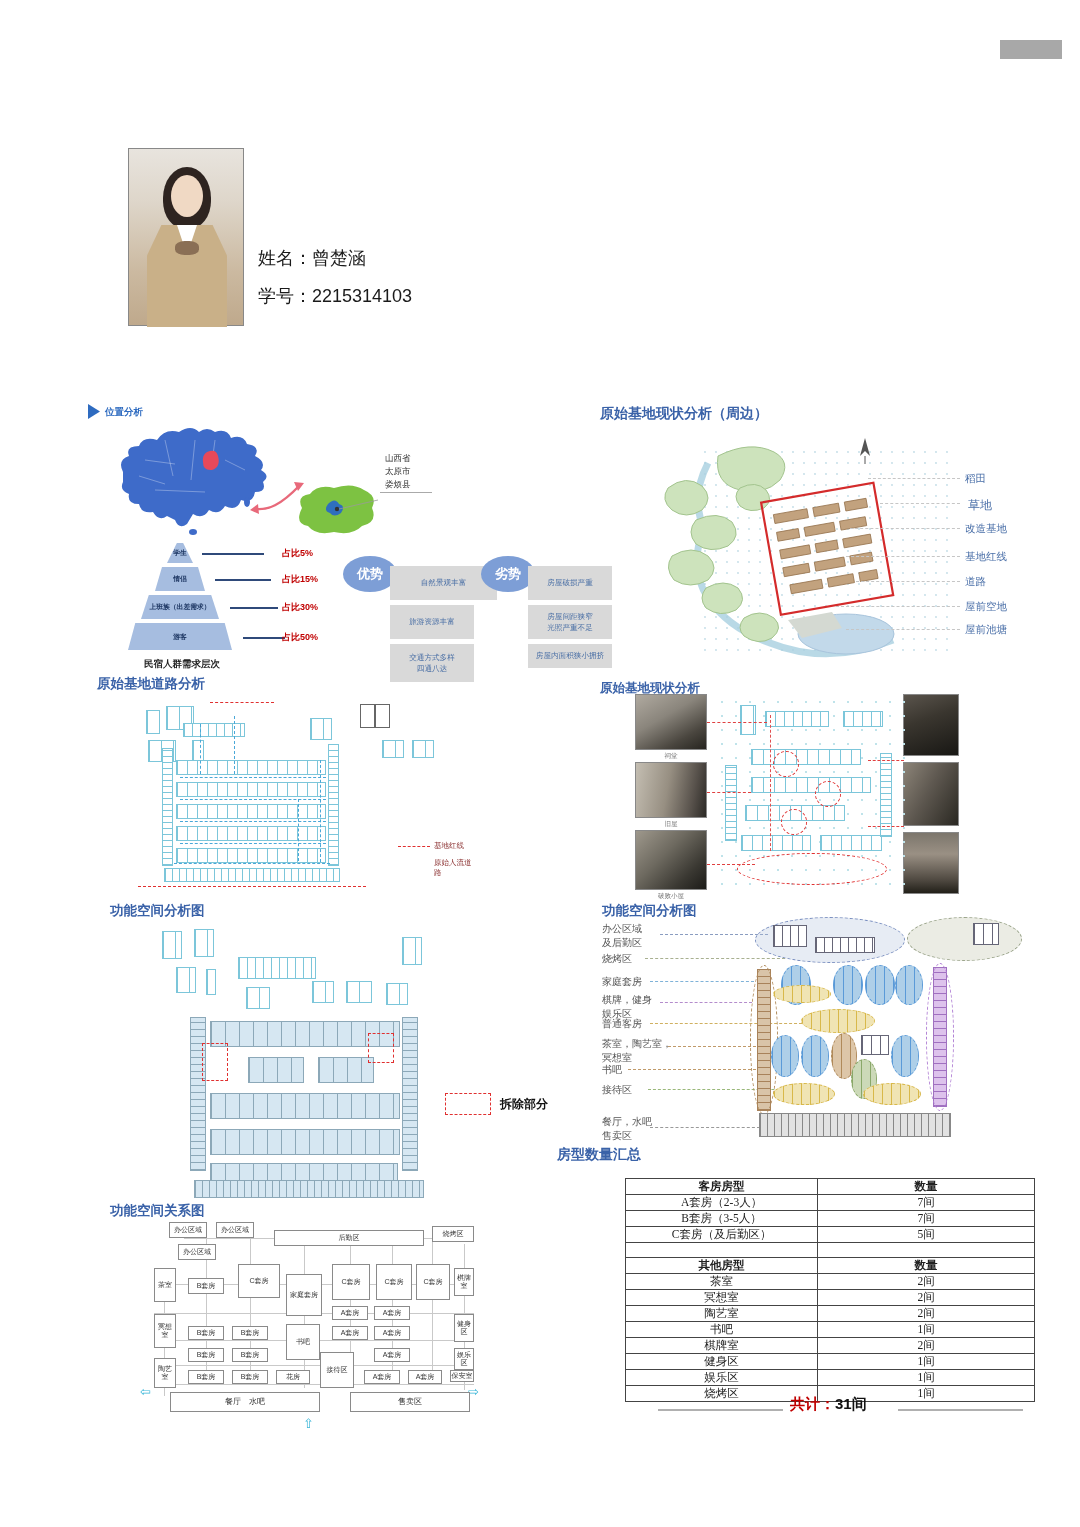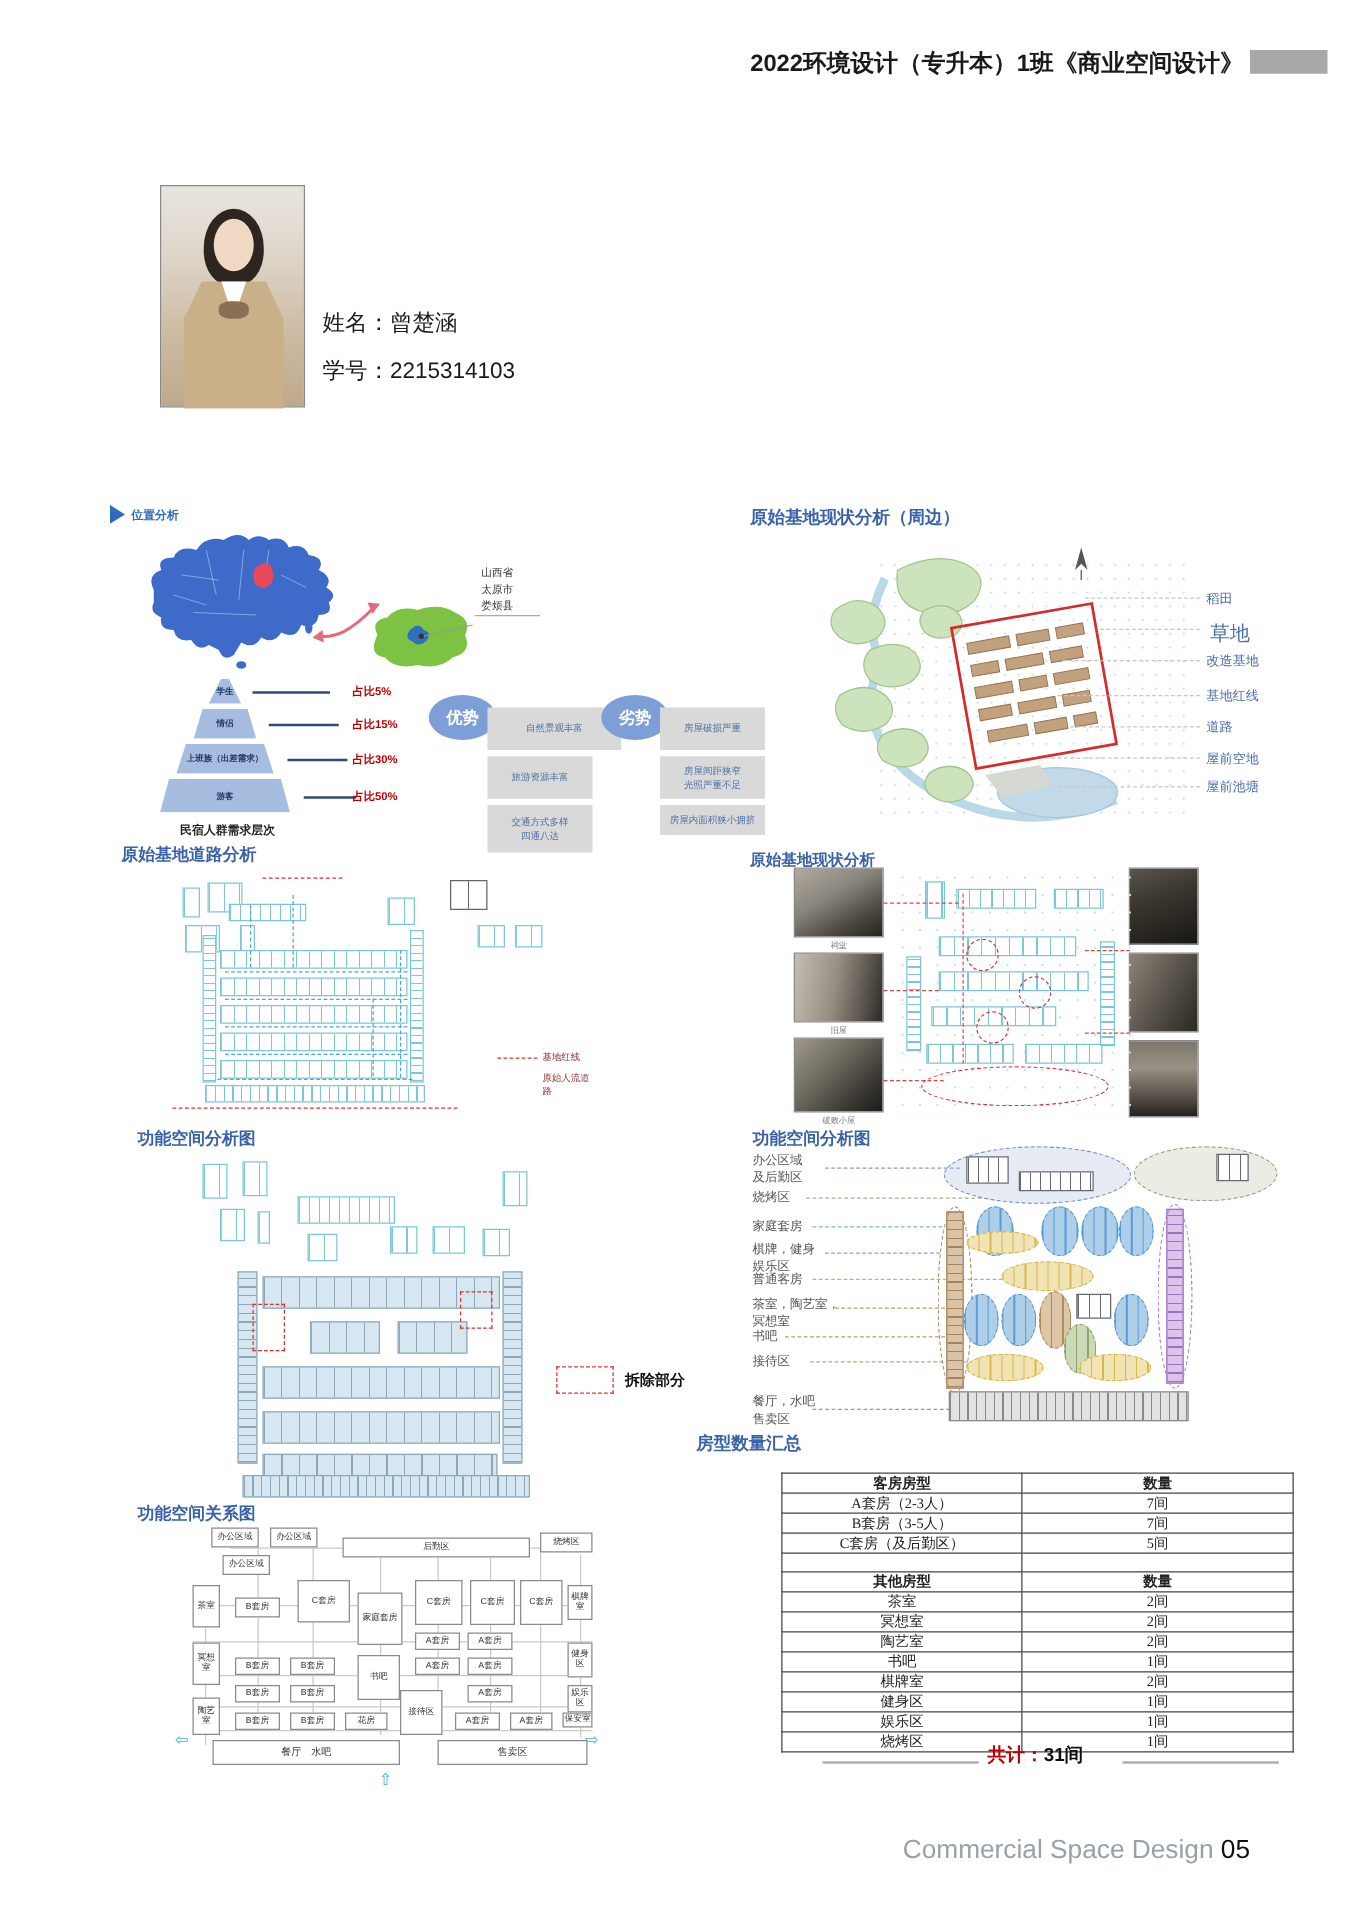--- a/index.html
+++ b/index.html
@@ -29,21 +29,20 @@
 table.rt{border-collapse:collapse;width:410px;font-family:"Liberation Serif",serif;font-size:11.5px;background:#fff}
 table.rt td{border:1px solid #444;text-align:center;height:15.4px;padding:0;color:#222}
 .red{color:#c00000;font-weight:bold}
 .cap{font-size:6.5px;color:#777;text-align:center}
 </style>
 </head>
 <body>
 
 <div id="page">
 
-  <div class="a" style="left:0;top:38;width:995px;top:38px;text-align:right;font-size:19px;font-weight:600;color:#1a1a1a">2022环境设计（专升本）1班《商业空间设计》</div>
   <div class="a" style="left:1000px;top:40px;width:62px;height:19px;background:#a8a8a8"></div>
 
   <div class="a photo" style="left:128px;top:148px;width:116px;height:178px;background:linear-gradient(180deg,#e8e4de 0%,#ded6ca 30%,#cbb9a0 70%,#bfa98c 100%)">
     <div class="a" style="left:34px;top:18px;width:48px;height:62px;border-radius:50% 50% 45% 45%;background:#2e2420"></div>
     <div class="a" style="left:42px;top:26px;width:32px;height:42px;border-radius:50%;background:#f0d9c4"></div>
     <div class="a" style="left:18px;top:76px;width:80px;height:102px;background:#c9b088;clip-path:polygon(18% 0,82% 0,100% 30%,100% 100%,0 100%,0 30%)"></div>
     <div class="a" style="left:48px;top:76px;width:20px;height:30px;background:#fff;clip-path:polygon(0 0,100% 0,50% 100%)"></div>
     <div class="a" style="left:46px;top:92px;width:24px;height:14px;border-radius:40%;background:#8a6f55"></div>
   </div>
   <div class="a" style="left:258px;top:246px;font-size:18px;color:#1a1a1a"><span>姓名：</span><span>曾楚涵</span></div>
@@ -146,21 +145,21 @@
       </g>
   </svg>
   <div class="a dh" style="left:868px;top:478px;width:92px;--c:#c6c6c6"></div>
   <div class="a dh" style="left:880px;top:503px;width:80px;--c:#c6c6c6"></div>
   <div class="a dh" style="left:850px;top:528px;width:110px;--c:#c6c6c6"></div>
   <div class="a dh" style="left:846px;top:556px;width:114px;--c:#c6c6c6"></div>
   <div class="a dh" style="left:856px;top:581px;width:104px;--c:#c6c6c6"></div>
   <div class="a dh" style="left:836px;top:606px;width:124px;--c:#c6c6c6"></div>
   <div class="a dh" style="left:846px;top:629px;width:114px;--c:#c6c6c6"></div>
   <div class="a lbl" style="left:965px;top:472px;font-size:10.5px">稻田</div>
-  <div class="a lbl" style="left:968px;top:497px;font-size:16px">草地</div>
+  <div class="a lbl" style="left:968px;top:497px;font-size:12px">草地</div>
   <div class="a lbl" style="left:965px;top:522px;font-size:10.5px">改造基地</div>
   <div class="a lbl" style="left:965px;top:550px;font-size:10.5px">基地红线</div>
   <div class="a lbl" style="left:965px;top:575px;font-size:10.5px">道路</div>
   <div class="a lbl" style="left:965px;top:600px;font-size:10.5px">屋前空地</div>
   <div class="a lbl" style="left:965px;top:623px;font-size:10.5px">屋前池塘</div>
 
   <div class="a bt" style="left:97px;top:675px">原始基地道路分析</div>
   <div class="a" style="left:130px;top:700px;width:345px;height:192px">
     <div class="a c" style="left:16px;top:10px;width:14px;height:24px"></div>
     <div class="a c" style="left:36px;top:6px;width:28px;height:24px"></div>
@@ -424,18 +423,14 @@
     <div class="a rbx" style="left:210px;top:152px;width:36px;height:14px">A套房</div>
     <div class="a rbx" style="left:254px;top:152px;width:34px;height:14px">A套房</div>
     <div class="a rbx" style="left:296px;top:152px;width:24px;height:12px">保安室</div>
     <div class="a rbx" style="left:16px;top:174px;width:150px;height:20px;font-size:8px">餐厅　水吧</div>
     <div class="a rbx" style="left:196px;top:174px;width:120px;height:20px;font-size:8px">售卖区</div>
   </div>
   <div class="a" style="left:140px;top:1384px;color:#3ab6d8;font-size:13px">⇦</div>
   <div class="a" style="left:468px;top:1384px;color:#3ab6d8;font-size:13px">⇨</div>
   <div class="a" style="left:303px;top:1416px;color:#3ab6d8;font-size:13px">⇧</div>
 
-  <div class="a" style="left:580px;top:1468px;width:420px;text-align:right;font-size:21px">
-    <span style="color:#98a0a8">Commercial Space Design</span>
-    <span style="color:#111"> </span><span style="color:#111">05</span>
-  </div>
 
 </div>
 
 </body></html>

